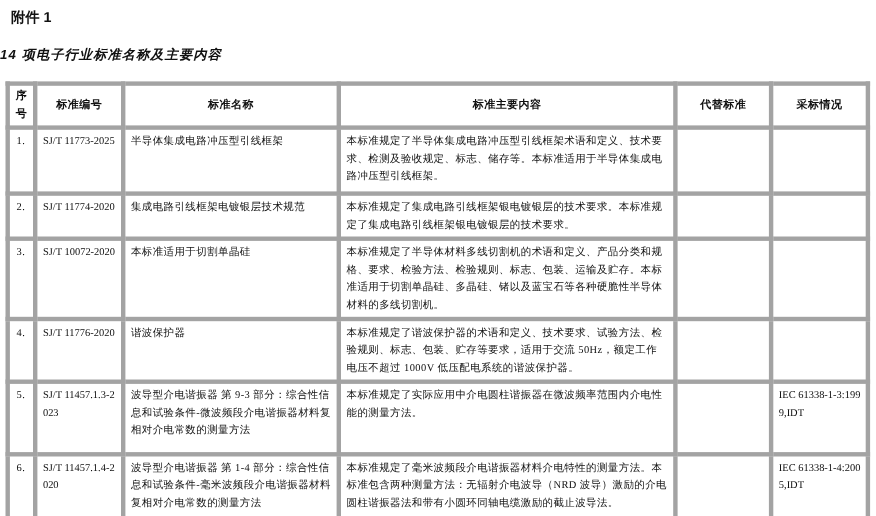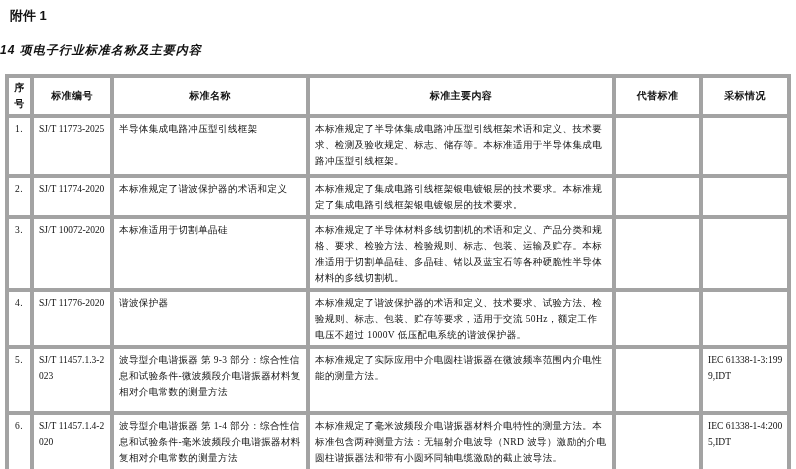--- a/index.html
+++ b/index.html
@@ -102,21 +102,21 @@
         <td class="code">SJ/T 11773-2025</td>
         <td class="name">半导体集成电路冲压型引线框架</td>
         <td class="content">本标准规定了半导体集成电路冲压型引线框架术语和定义、技术要求、检测及验收规定、标志、储存等。本标准适用于半导体集成电路冲压型引线框架。</td>
         <td class="replaced"></td>
         <td class="adoption"></td>
       </tr>
 
       <tr class="row-2">
         <td class="seq">2.</td>
         <td class="code">SJ/T 11774-2020</td>
-        <td class="name">本标准规定了谐波保护器的术语和定义</td>
+        <td class="name">集成电路引线框架电镀银层技术规范</td>
         <td class="content">本标准规定了集成电路引线框架银电镀银层的技术要求。本标准规定了集成电路引线框架银电镀银层的技术要求。</td>
         <td class="replaced"></td>
         <td class="adoption"></td>
       </tr>
 
       <tr class="row-3">
         <td class="seq">3.</td>
         <td class="code">SJ/T 10072-2020</td>
         <td class="name">本标准适用于切割单晶硅</td>
         <td class="content">本标准规定了半导体材料多线切割机的术语和定义、产品分类和规格、要求、检验方法、检验规则、标志、包装、运输及贮存。本标准适用于切割单晶硅、多晶硅、锗以及蓝宝石等各种硬脆性半导体材料的多线切割机。</td>

